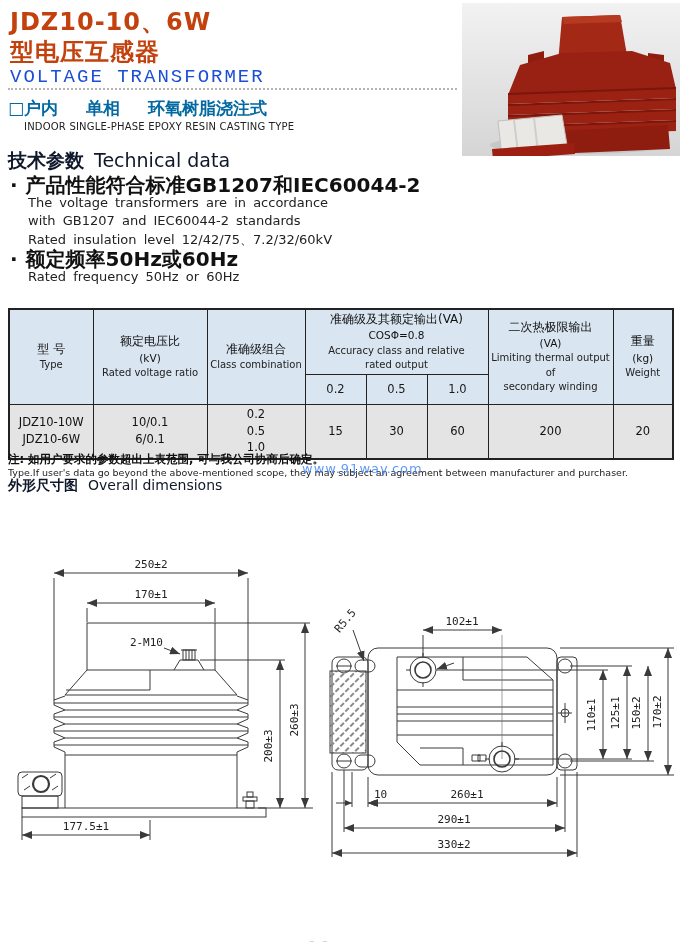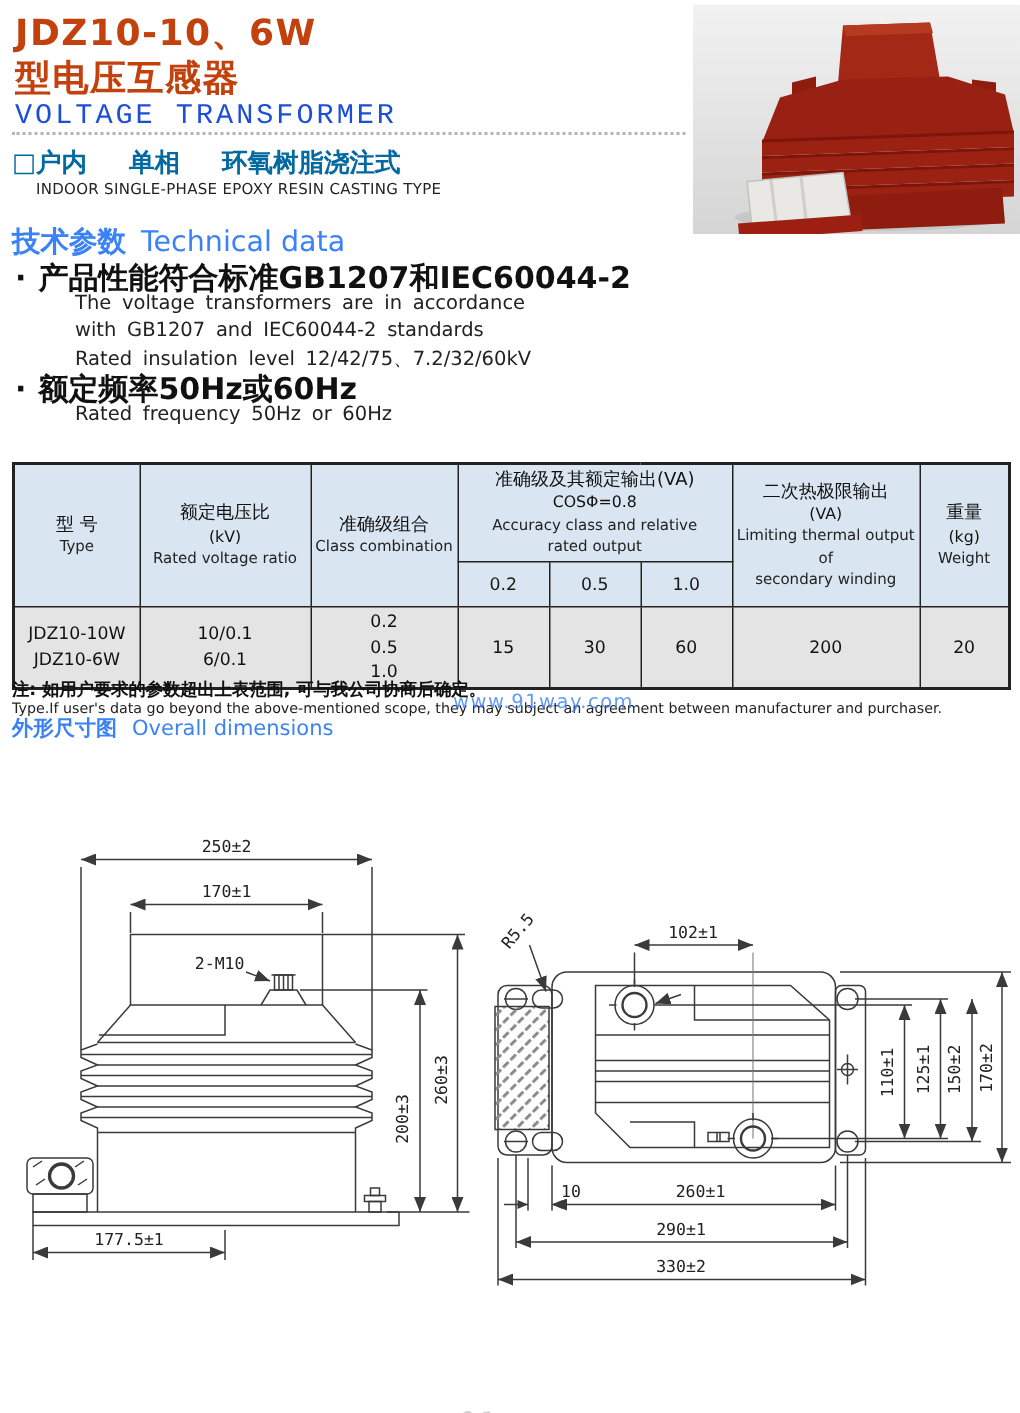--- a/index.html
+++ b/index.html
@@ -15,29 +15,29 @@
   #title2{top:40px;}
   .title-en{top:66px;left:10px;font-family:Liberation Mono, monospace;
     font-size:19px;color:#1d4ed8;letter-spacing:2px;}
   .dotted{top:88px;left:8px;width:449px;border-top:2px dotted #b5b5b5;height:0;}
   .features-cn{top:97px;left:8px;font-size:17px;font-weight:bold;color:#0369a1;}
   .features-cn span{margin-right:28px;}
   .features-en{top:121px;left:8px;font-size:10px;color:#222;letter-spacing:.2px;margin-left:16px;}
   
   .photo{top:3px;left:462px;}
   
-  .sec-head{font-size:19px;color:#3b82f6;}
+  .sec-head{font-size:19px;color:#0f172a;}
   .sec-head .cn{font-weight:bold;}
   .sec-head .en{margin-left:10px;}
   #tech-head{top:148px;left:8px;}
   .bullets{top:176px;left:10px;width:440px;font-size:13px;}
   .bullet{margin-bottom:1px;}
   .bullet .cn{font-size:20px;font-weight:600;color:#111;line-height:18px;}
   .bullet .cn::before{content:"·";font-weight:bold;margin-right:8px;}
-  .bullet .en{margin-left:40px;color:#222;line-height:18px;word-spacing:3px;}
+  .bullet .en{margin-left:18px;color:#222;line-height:18px;word-spacing:3px;}
   
   .spec-table{top:308px;left:8px;border-collapse:collapse;table-layout:fixed;width:664px;}
   .spec-table th,.spec-table td{border:1px solid #222;text-align:center;vertical-align:middle;padding:1px 2px;font-weight:normal;}
   .spec-table{border:2px solid #222;}
   .spec-table th{background:#d9e5f1;}
   .spec-table .hr1{height:56px;}
   .spec-table .hr2{height:30px;font-size:11.5px;}
   .spec-table .data-row td{background:#e4e4e4;height:51px;font-size:11.5px;color:#111;}
   .hcn{font-size:12px;color:#111;}
   .hsub{font-size:10.5px;color:#111;}

